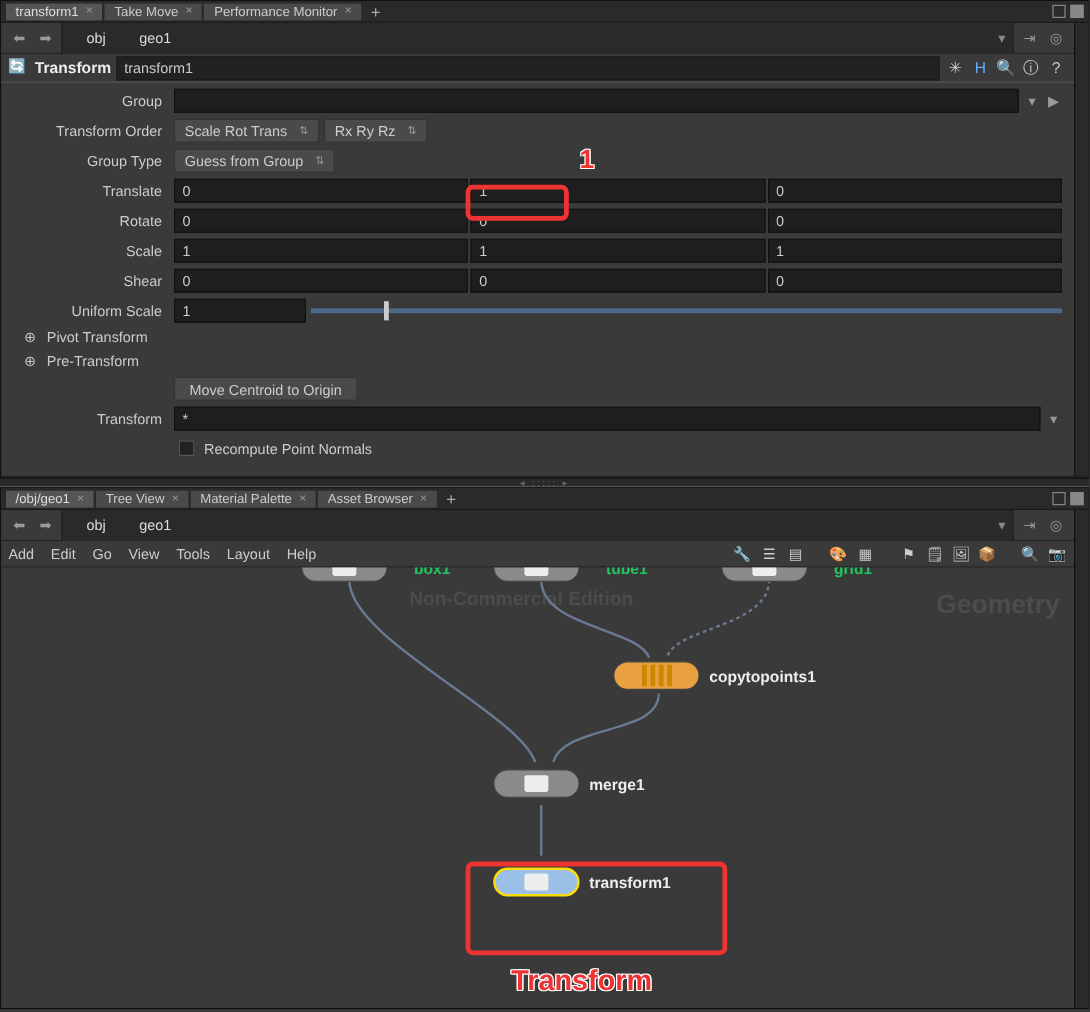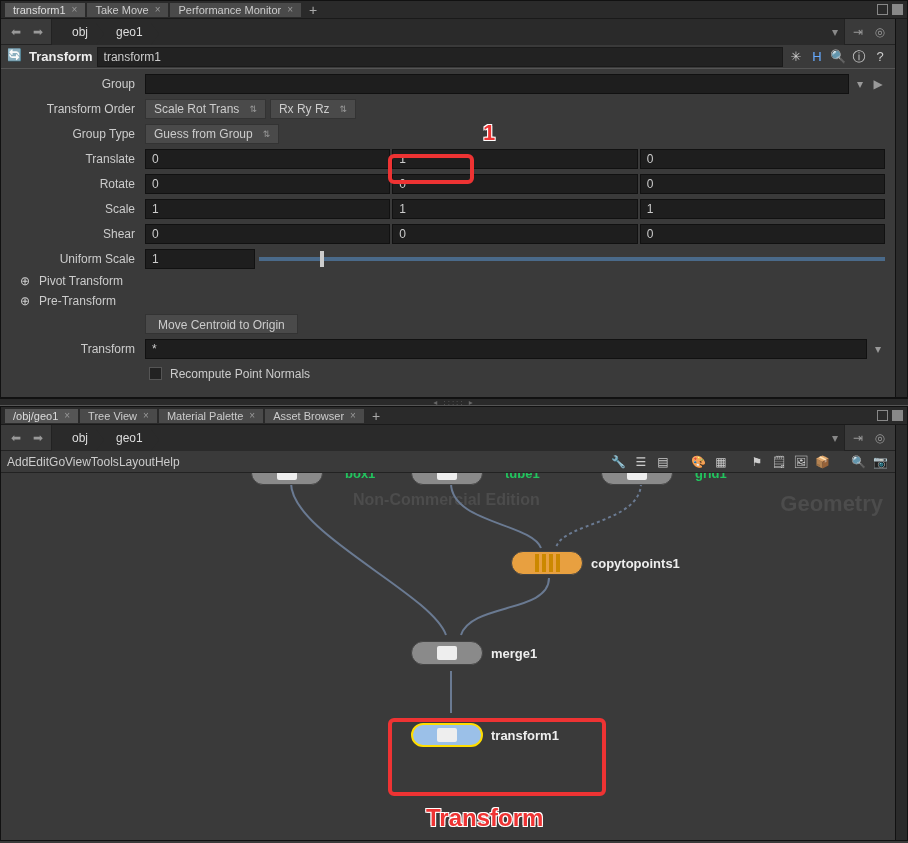--- a/index.html
+++ b/index.html
@@ -51,21 +51,21 @@
 
 
 .annot-box { position: absolute; border: 4px solid #e33; border-radius: 6px; pointer-events: none; }
 .annot-text { position: absolute; color: #e33; font-weight: bold; font-family: 'Arial Black', sans-serif; text-shadow: -1px -1px 0 #fff, 1px -1px 0 #fff, -1px 1px 0 #fff, 1px 1px 0 #fff; }
 
 
 .splitter { height: 8px; background: #2a2a2a; border-top: 1px solid #111; border-bottom: 1px solid #555; display: flex; align-items: center; justify-content: center; }
 .splitter .grip { color: #666; font-size: 8px; letter-spacing: 2px;}
 
 
-.menu-bar { background: #3a3a3a; height: 22px; display: flex; align-items: center; padding: 0 6px; border-bottom: 1px solid #222; }
+.menu-bar { background: #3a3a3a; height: 22px; display: flex; align-items: center; padding: 0 6px; border-bottom: 1px solid #222; gap: 14px; }
 .menu-item { color: #ccc; font-size: 12px;}
 .menu-right { margin-left: auto; display: flex; gap: 6px; }
 .menu-icon { width: 16px; height: 16px; display: flex; align-items: center; justify-content: center; }
 
 
 .node-graph { background: #3a3a3a; flex: 1; position: relative; overflow: hidden; }
 .watermark { position: absolute; color: #4c4c4c; font-size: 16px; font-weight: bold; }
 .watermark2 { position: absolute; color: #4c4c4c; font-size: 22px; font-weight: bold; }
 .node { position: absolute; display: flex; align-items: center; gap: 8px; }
 .node-body { width: 72px; height: 24px; border-radius: 12px; background: #8a8a8a; border: 1px solid #444; position: relative; display: flex; align-items: center; justify-content: center; }
@@ -296,21 +296,21 @@
           <span class="menu-icon">🗒</span>
           <span class="menu-icon">🖼</span>
           <span class="menu-icon">📦</span>
           <span style="width:8px"></span>
           <span class="menu-icon">🔍</span>
           <span class="menu-icon">📷</span>
         </div>
       </div>
 
       <div class="node-graph">
-        <div class="watermark" style="left:340px; top:18px;margin-left:12px;">Non-Commercial Edition</div>
+        <div class="watermark" style="left:340px; top:18px;">Non-Commercial Edition</div>
         <div class="watermark2" style="right:12px; top:18px;">Geometry</div>
 
         <svg class="wires">
           <path d="M 290 10 C 290 60, 430 120, 445 162" stroke="#6a7a92" stroke-width="2" fill="none"></path>
           <path d="M 450 10 C 450 50, 530 50, 540 75" stroke="#6a7a92" stroke-width="2" fill="none"></path>
           <path d="M 640 10 C 640 50, 560 50, 555 75" stroke="#6a7a92" stroke-width="2" fill="none" stroke-dasharray="3,3"></path>
           <path d="M 548 105 C 548 140, 470 130, 460 162" stroke="#6a7a92" stroke-width="2" fill="none"></path>
           <path d="M 450 198 L 450 240" stroke="#6a7a92" stroke-width="2" fill="none"></path>
         </svg>
 

